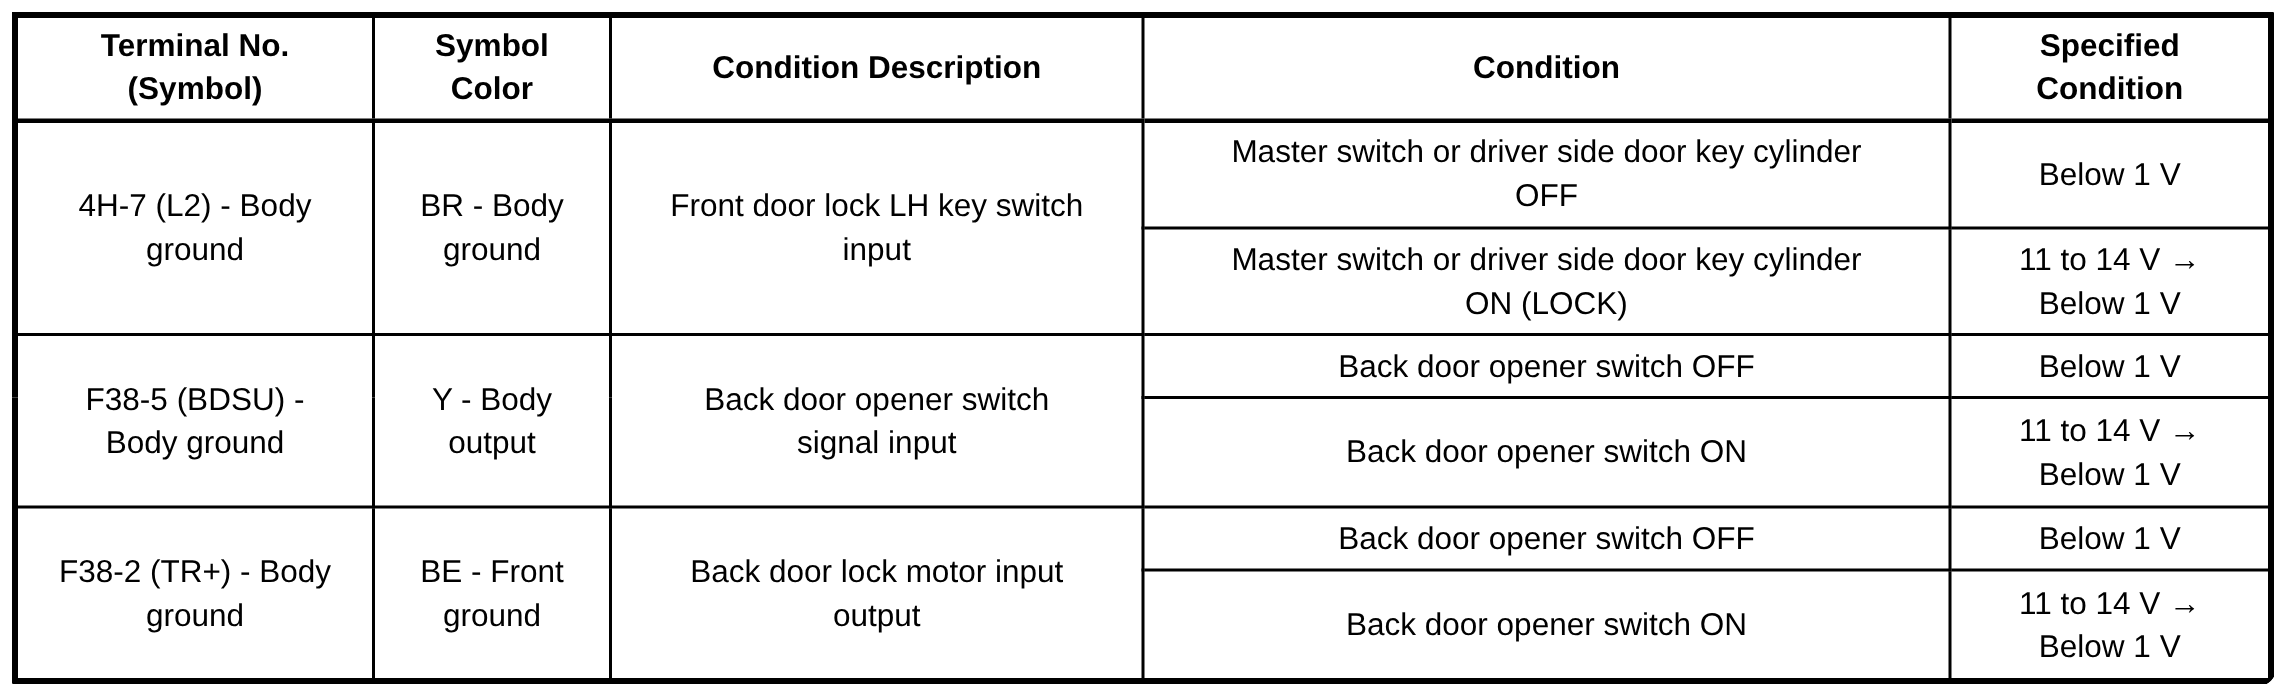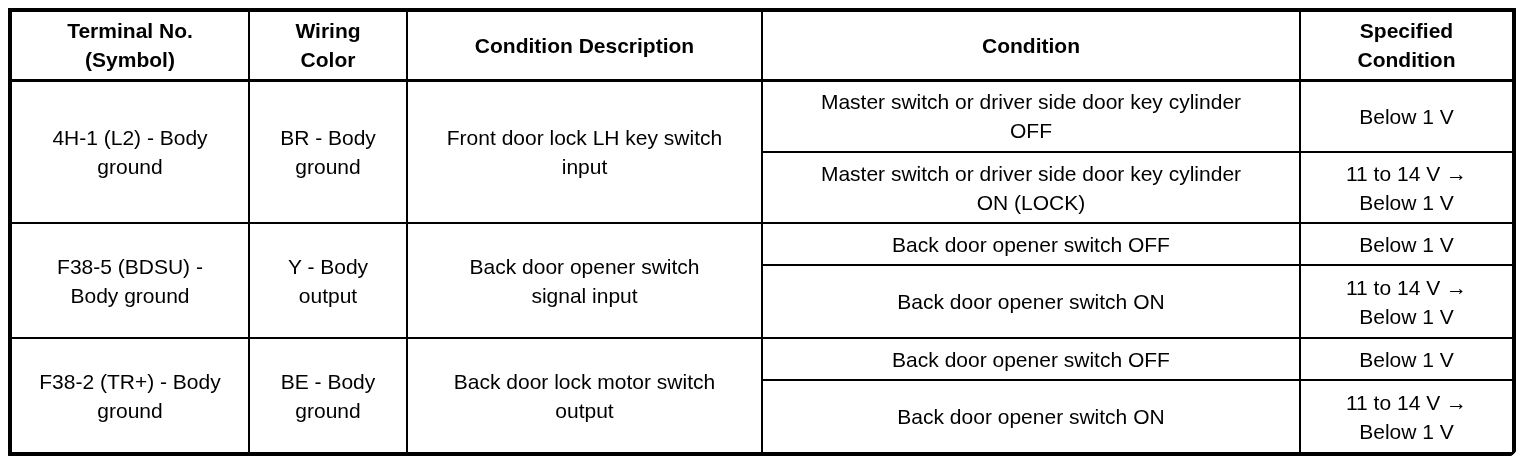--- a/index.html
+++ b/index.html
@@ -56,32 +56,32 @@
       <col style="width:239px">
       <col style="width:158px">
       <col style="width:355px">
       <col style="width:538px">
       <col style="width:214px">
     </colgroup>
     <thead>
       <tr style="height:70px">
         <th>Terminal No.
 (Symbol)</th>
-        <th>Wiring
+        <th>Symbol
 Color</th>
         <th>Condition Description</th>
         <th>Condition</th>
         <th>Specified
 Condition</th>
       </tr>
     </thead>
     <tbody>
 
       <tr style="height:72px">
-        <td rowspan="2">4H-1 (L2) - Body
+        <td rowspan="2">4H-7 (L2) - Body
 ground</td>
         <td rowspan="2">BR - Body
 ground</td>
         <td rowspan="2">Front door lock LH key switch
 input</td>
         <td>Master switch or driver side door key cylinder
 OFF</td>
         <td>Below 1 V</td>
       </tr>
       <tr style="height:71px">
@@ -103,23 +103,23 @@
       </tr>
       <tr style="height:73px">
         <td>Back door opener switch ON</td>
         <td>11 to 14 V →
 Below 1 V</td>
       </tr>
 
       <tr style="height:42px">
         <td rowspan="2">F38-2 (TR+) - Body
 ground</td>
-        <td rowspan="2">BE - Body
+        <td rowspan="2">BE - Front
 ground</td>
-        <td rowspan="2">Back door lock motor switch
+        <td rowspan="2">Back door lock motor input
 output</td>
         <td>Back door opener switch OFF</td>
         <td>Below 1 V</td>
       </tr>
       <tr style="height:74px">
         <td>Back door opener switch ON</td>
         <td>11 to 14 V →
 Below 1 V</td>
       </tr>
     </tbody>

